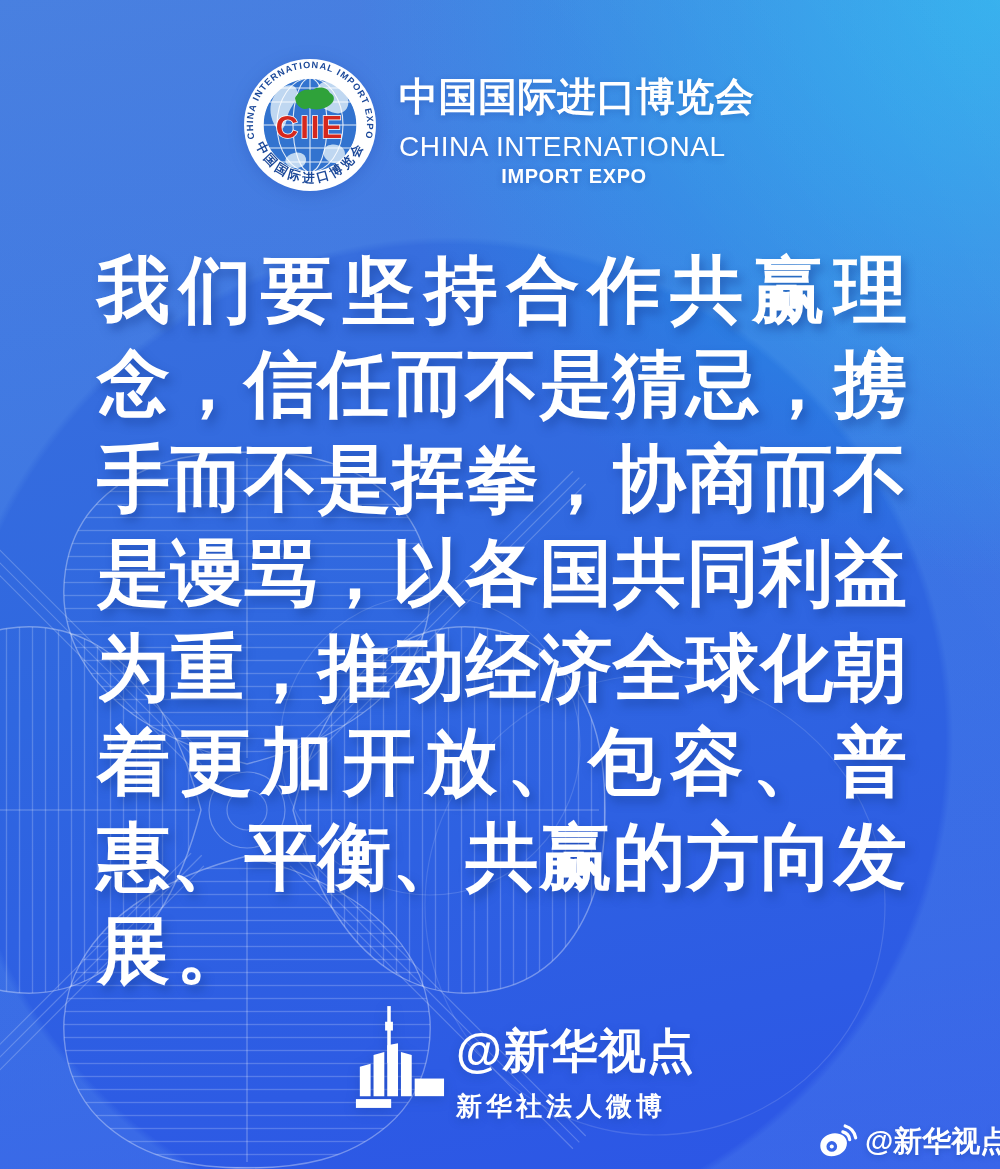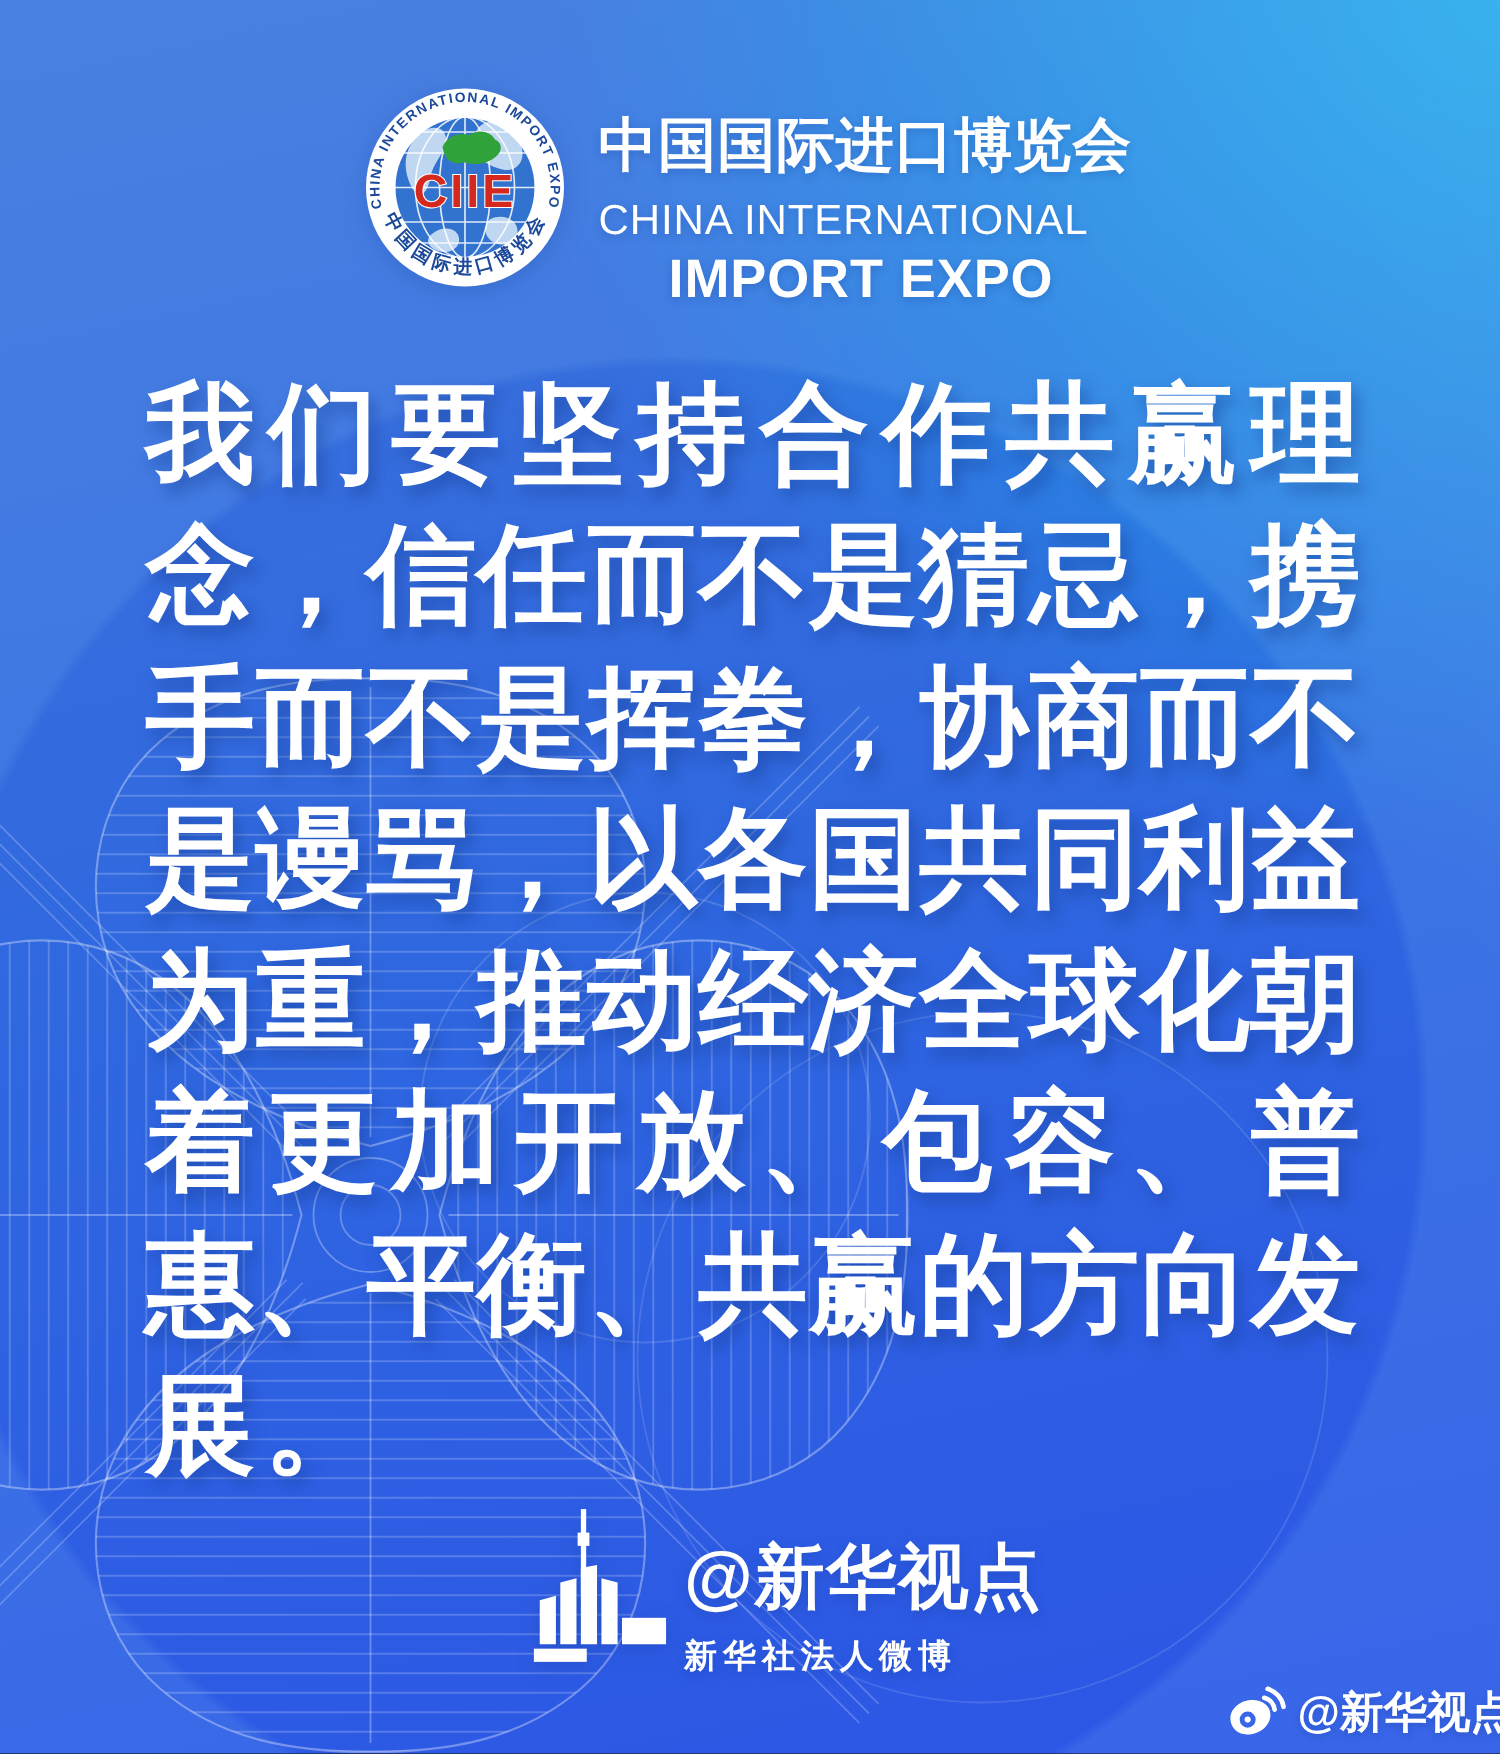--- a/index.html
+++ b/index.html
@@ -15,38 +15,38 @@
   svg { display:block; }
   .decor { position:absolute; left:0; top:0; pointer-events:none; }
 
   
   .ciie-logo { position:absolute; left:243px; top:58px; width:134px; height:134px;
                filter:drop-shadow(0 3px 8px rgba(20,60,150,0.25)); }
   .header-text { position:absolute; left:399px; top:70px; width:350px; color:#fff;
                  text-shadow:0 2px 6px rgba(20,60,150,0.3); }
   .header-title-cn { font-size:39px; font-weight:bold; letter-spacing:0.5px; white-space:nowrap; }
   .header-title-en1 { margin-top:7px; font-size:28px; font-weight:normal; letter-spacing:0.6px; white-space:nowrap; }
-  .header-title-en2 { margin-top:2px; font-size:36px; font-weight:bold; letter-spacing:0.6px; text-align:center; }
+  .header-title-en2 { margin-top:2px; font-size:20px; font-weight:bold; letter-spacing:0.6px; text-align:center; }
 
   
   .quote { position:absolute; left:97px; top:242px; width:810px; color:#ffffff;
            font-family:"DejaVu Serif","Liberation Serif",serif; font-weight:700; font-size:73px;
            text-shadow:4px 6px 10px rgba(22,62,150,0.5); }
   .qline { display:flex; height:94.5px; align-items:center; }
   .qline.just { justify-content:space-between; }
   .qline:not(.just) .qchar { margin-right:6px; }
   .qchar { display:inline-block; line-height:1; }
 
   
   .footer-center { position:absolute; left:352px; top:1006px; display:flex; align-items:flex-start; }
   .xinhua-building { width:94px; height:102px; margin-right:10px;
                      filter:drop-shadow(0 3px 6px rgba(20,60,150,0.3)); }
   .footer-textcol { margin-top:14px; color:#fff; text-shadow:0 3px 8px rgba(20,60,150,0.35); }
   .footer-handle { font-size:47px; font-weight:bold; letter-spacing:1px; white-space:nowrap; }
-  .footer-sub { margin-top:6px; font-size:22px; font-weight:bold; letter-spacing:4px; white-space:nowrap; }
+  .footer-sub { margin-top:6px; font-size:26px; font-weight:bold; letter-spacing:4px; white-space:nowrap; }
 
   
   .corner-wm { position:absolute; left:812px; top:1122px; display:flex; align-items:center;
                color:#fff; text-shadow:0 2px 5px rgba(20,60,150,0.35); }
   .weibo-icon { width:46px; height:40px; margin-right:7px; }
   .corner-handle { font-size:29px; font-weight:bold; white-space:nowrap; }
 </style>
 </head>
 <body>
 

